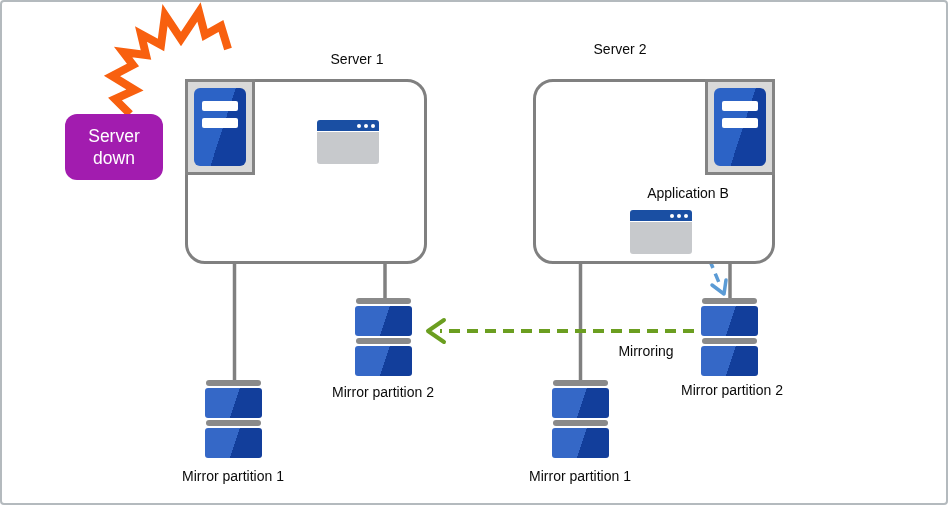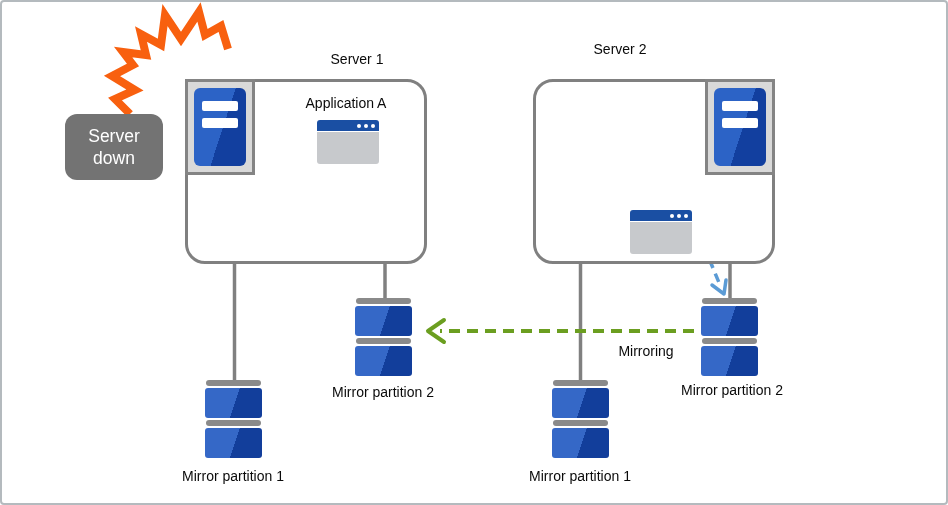--- a/index.html
+++ b/index.html
@@ -60,37 +60,36 @@
       <line x1="692" y1="329" x2="438" y2="329" stroke-width="4" stroke-dasharray="11 7" stroke="#6b9e20"></line>
       <polyline points="442,318 426,329 442,340" fill="none" stroke-width="4" stroke-linecap="round" stroke-linejoin="round" stroke="#6b9e20"></polyline>
     </g>
 
     <g>
       <line x1="696" y1="230" x2="718" y2="283" stroke-width="3.5" stroke-dasharray="9 6" stroke="#5b9bd5"></line>
       <polyline points="710,283 722,292 724,278" fill="none" stroke-width="3.5" stroke-linecap="round" stroke-linejoin="round" stroke="#5b9bd5"></polyline>
     </g>
   </svg>
 
-  <div class="alert-badge abs" style="left: 63px; top: 112px; background: #737373;">
+  <div class="alert-badge abs" style="left: 63px; top: 112px; background: #a21caf;">
     <div>Server</div>
     <div>down</div>
   </div>
 
   <div class="diagram-label abs" style="left:295px;top:49px;width:120px;">Server 1</div>
 
   <div class="server-box abs" style="left:183px;top:77px;width:242px;height:185px;"></div>
 
   <div class="icon-frame abs" style="left:183px;top:77px;width:70px;height:96px;">
     <div class="tower">
       <div class="bar b1"></div>
       <div class="bar b2"></div>
     </div>
   </div>
 
-  <div class="diagram-label abs" style="left:264px;top:93px;width:160px;">Application A</div>
 
   <div class="win abs" style="left:315px;top:118px;">
     <div class="titlebar">
       <span class="dot d1"></span>
       <span class="dot d2"></span>
       <span class="dot d3"></span>
     </div>
     <div class="winbody"></div>
   </div>
 
@@ -114,20 +113,21 @@
 
   <div class="server-box abs" style="left:531px;top:77px;width:242px;height:185px;"></div>
 
   <div class="icon-frame abs" style="left:703px;top:77px;width:70px;height:96px;">
     <div class="tower">
       <div class="bar b1"></div>
       <div class="bar b2"></div>
     </div>
   </div>
 
+  <div class="diagram-label abs" style="left:606px;top:183px;width:160px;">Application B</div>
 
   <div class="win abs" style="left:628px;top:208px;">
     <div class="titlebar">
       <span class="dot d1"></span>
       <span class="dot d2"></span>
       <span class="dot d3"></span>
     </div>
     <div class="winbody"></div>
   </div>
 

